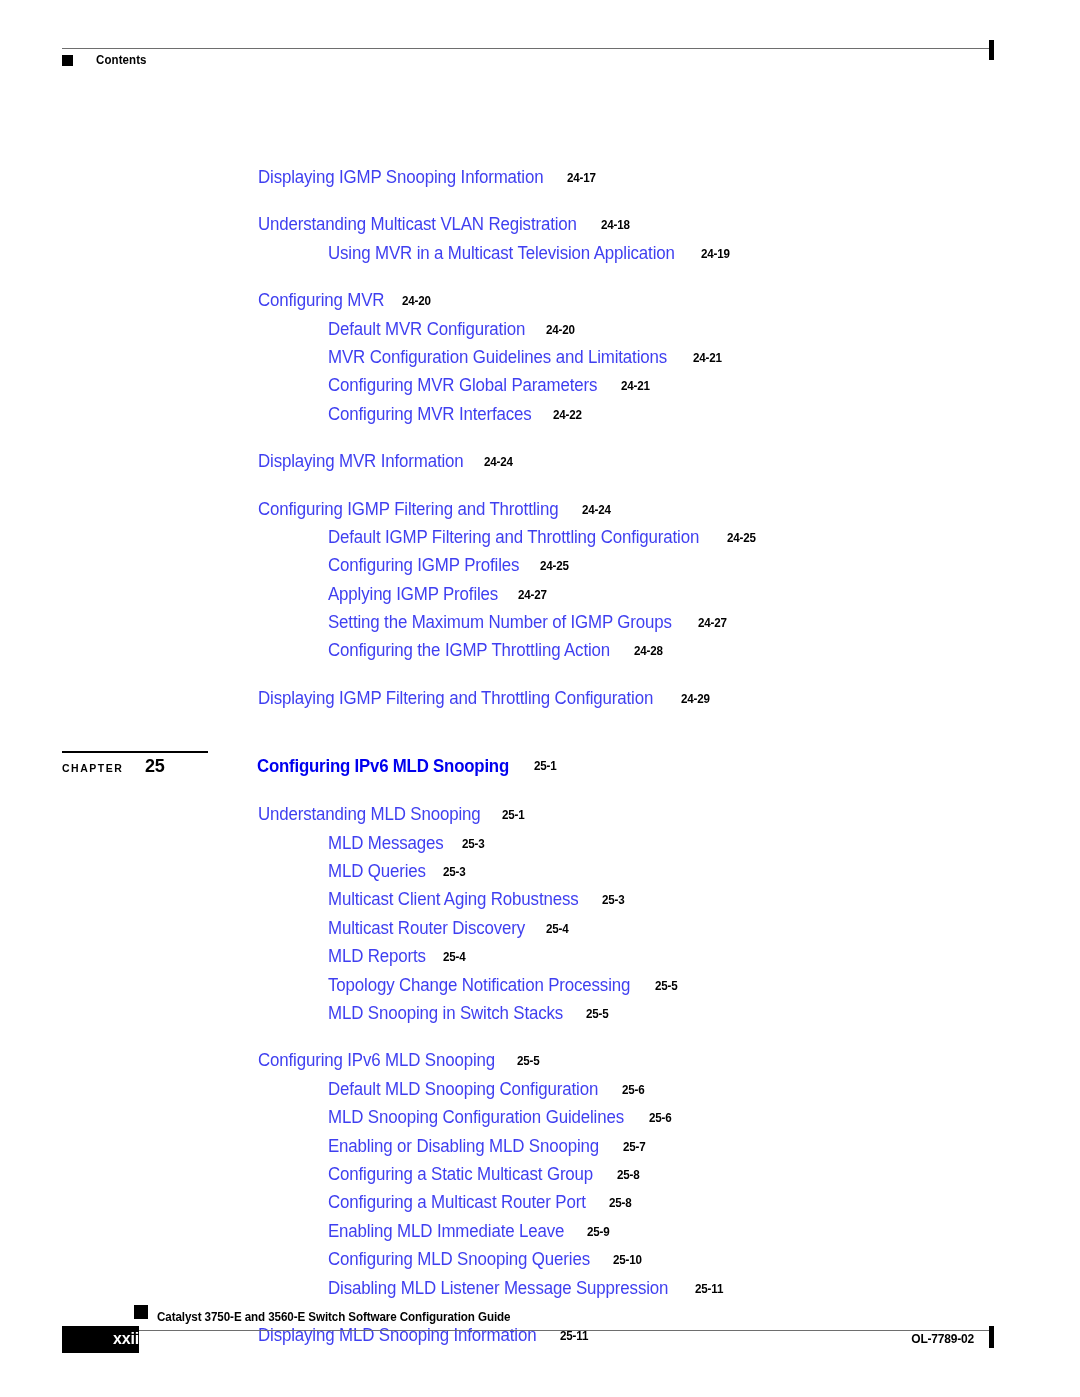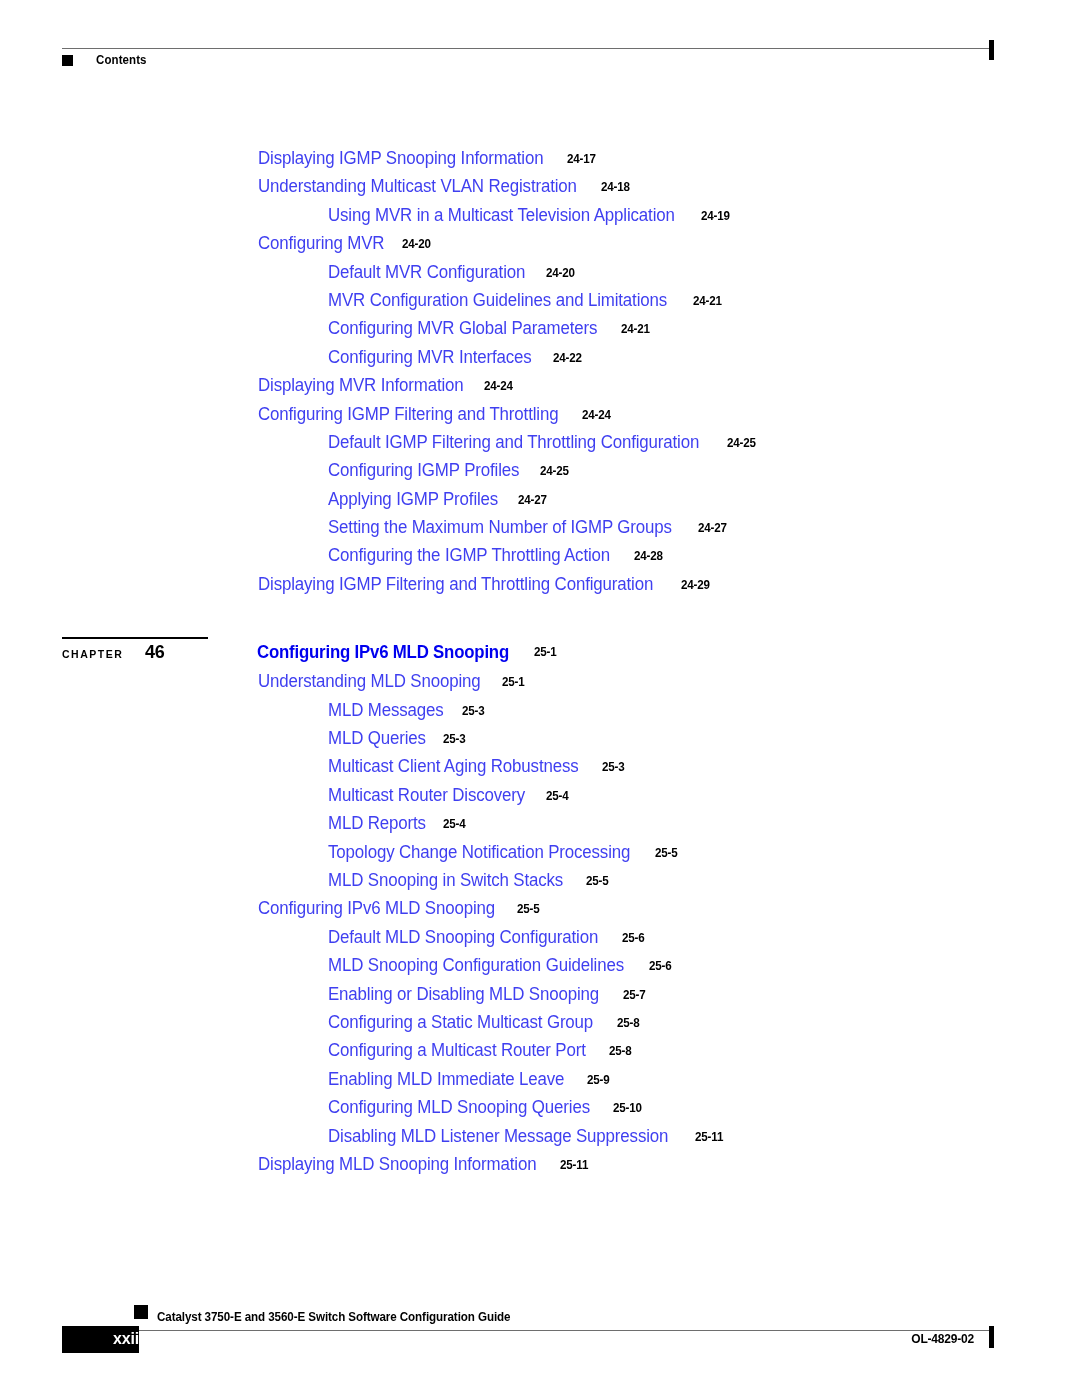--- a/index.html
+++ b/index.html
@@ -65,21 +65,21 @@
     position: absolute;
     left: 0;
     top: 148px;
     width: 1080px;
   }
   .toc-row {
     position: relative;
     height: 28.4px;
     white-space: nowrap;
   }
-  .toc-row.lvl1 { padding-left: 258px; }
+  .toc-row.lvl1 { padding-left: 258px; margin-top: 19px; }
   .toc-row.lvl2 { padding-left: 288px; margin-left: 40px; }
 
   .toc-title {
     display: inline-block;
     font-size: 17.5px;
     color: #3f3ff0;
     letter-spacing: -0.15px;
     transform: scaleX(0.965);
     transform-origin: left center;
     vertical-align: baseline;
@@ -256,21 +256,21 @@
       <div class="toc-row lvl2"><span class="toc-title">Setting the Maximum Number of IGMP Groups</span><span class="toc-page">24-27</span></div>
       <div class="toc-row lvl2"><span class="toc-title">Configuring the IGMP Throttling Action</span><span class="toc-page">24-28</span></div>
       <div class="toc-row lvl1"><span class="toc-title">Displaying IGMP Filtering and Throttling Configuration</span><span class="toc-page">24-29</span></div>
     </div>
 
   <div class="group-gap"></div>
 
   <div class="chapter-block">
     <div class="chapter-rule"></div>
     <div class="chapter-word">Chapter</div>
-    <div class="chapter-num">46</div>
+    <div class="chapter-num">25</div>
     <div class="chapter-title-wrap">
       <span class="chapter-title">Configuring IPv6 MLD Snooping</span><span class="chapter-title-page">25-1</span>
     </div>
   </div>
 
   <div id="toc-group-2">
       <div class="toc-row lvl1"><span class="toc-title">Understanding MLD Snooping</span><span class="toc-page">25-1</span></div>
       <div class="toc-row lvl2"><span class="toc-title">MLD Messages</span><span class="toc-page">25-3</span></div>
       <div class="toc-row lvl2"><span class="toc-title">MLD Queries</span><span class="toc-page">25-3</span></div>
       <div class="toc-row lvl2"><span class="toc-title">Multicast Client Aging Robustness</span><span class="toc-page">25-3</span></div>
@@ -291,14 +291,14 @@
     </div>
 </div>
 
 <div>
   <div class="footer-square"></div>
   <div class="footer-guide-title">Catalyst 3750-E and 3560-E Switch Software Configuration Guide</div>
   <div class="footer-rule"></div>
   <div class="footer-rule-tick"></div>
   <div class="footer-pagebox"></div>
   <div class="footer-pagenum">xxii</div>
-  <div class="footer-docid">OL-4829-02</div>
+  <div class="footer-docid">OL-7789-02</div>
 </div>
 
 </body></html>

